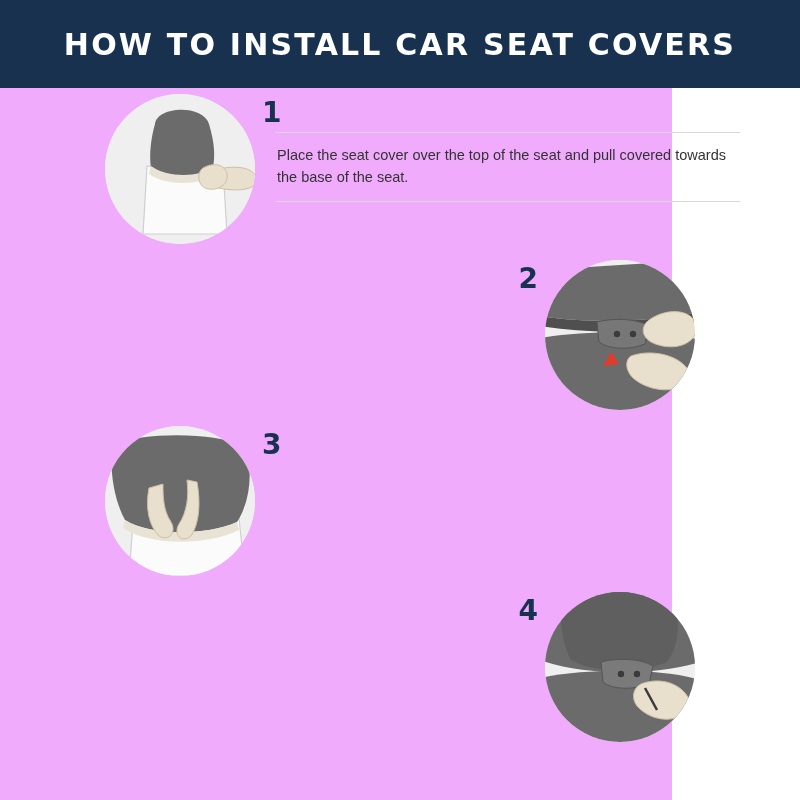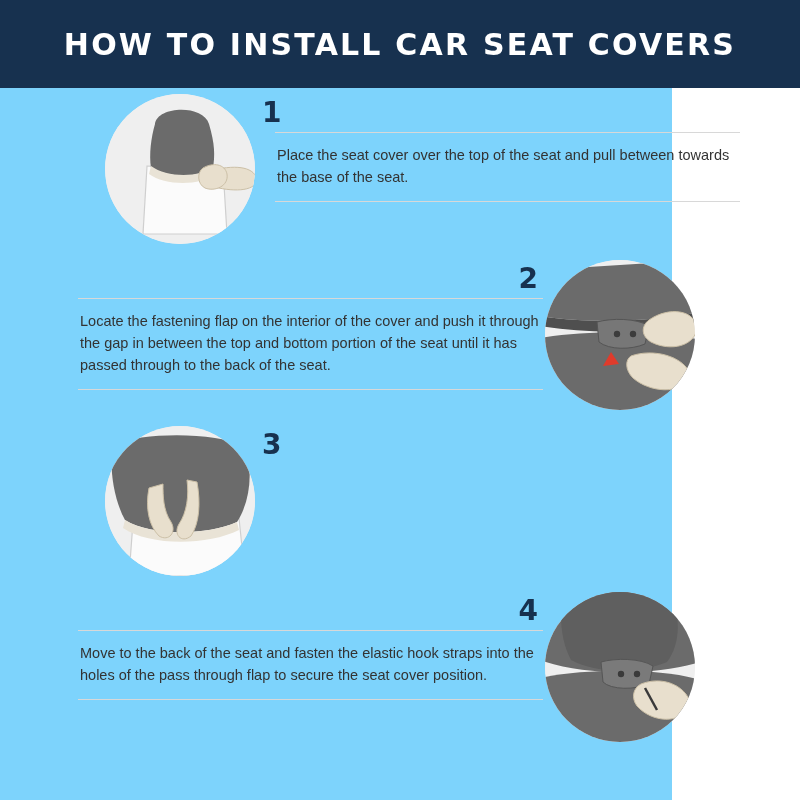--- a/index.html
+++ b/index.html
@@ -10,21 +10,21 @@
   body {
     width: 800px;
     height: 800px;
     font-family: "Liberation Sans", sans-serif;
     overflow: hidden;
   }
   .poster {
     position: relative;
     width: 672px;
     height: 800px;
-    background: #7dd3fc;
+    background: #f0abfc;
     box-sizing: border-box;
   }
 
   
   .header {
     position: absolute;
     left: 0;
     top: 0;
     width: 800px;
     height: 88px;
@@ -134,21 +134,21 @@
             <path d="M46 72 C62 84 96 84 108 72 L110 80 C96 92 60 92 44 80 Z" fill="#e9e3d6"></path>
 
             <path d="M108 76 C134 70 150 74 152 86 C150 98 126 98 106 92 Z" fill="#e8dfcd" stroke="#cbbfa6" stroke-width="1"></path>
 
             <path d="M98 74 C108 68 120 70 122 80 C124 92 110 98 100 94 C92 90 92 78 98 74 Z" fill="#e8dfcd" stroke="#cbbfa6" stroke-width="1"></path>
           </svg>
         </div>
         <div class="step-num">1</div>
         <div class="text-wrap">
           <div class="rule"></div>
-          <div class="step-text">Place the seat cover over the top of the seat and pull between towards the base of the seat.</div>
+          <div class="step-text">Place the seat cover over the top of the seat and pull covered towards the base of the seat.</div>
           <div class="rule"></div>
         </div>
       </div>
     </div>
 
     <div class="step right">
       <div class="step-inner">
         <div class="circle">
           <svg width="150" height="150" viewBox="0 0 150 150" aria-hidden="true">
             <circle cx="75" cy="75" r="75" fill="#efefef"></circle>
@@ -165,25 +165,20 @@
 
             <path d="M66 92 L58 106 L74 104 Z" fill="#e03b2b"></path>
             <path d="M112 66 L128 62 L118 76 Z" fill="#e03b2b"></path>
 
             <path d="M104 60 C124 46 150 50 152 68 C150 86 126 92 106 82 C96 76 96 66 104 60 Z" fill="#e8dfcd" stroke="#cbbfa6" stroke-width="1"></path>
 
             <path d="M86 96 C108 88 140 96 146 116 C136 136 104 132 88 118 C80 110 80 100 86 96 Z" fill="#e8dfcd" stroke="#cbbfa6" stroke-width="1"></path>
           </svg>
         </div>
         <div class="step-num">2</div>
-        <div class="text-wrap">
-          <div class="rule"></div>
-          <div class="step-text">Locate the fastening flap on the interior of the cover and push it through the gap in between the top and bottom portion of the seat until it has passed through to the back of the seat.</div>
-          <div class="rule"></div>
-        </div>
       </div>
     </div>
 
     <div class="step left">
       <div class="step-inner">
         <div class="circle">
           <svg width="150" height="150" viewBox="0 0 150 150" aria-hidden="true">
             <circle cx="75" cy="75" r="75" fill="#efefef"></circle>
 
             <path d="M28 96 L134 92 L140 150 L24 150 Z" fill="#fbfbfb" stroke="#cfcfcf" stroke-width="1.2"></path>
@@ -215,22 +210,17 @@
             <path d="M56 70 C70 66 96 66 108 74 L104 92 C90 98 66 98 58 90 Z" fill="#7a7a7a" stroke="#555" stroke-width="1"></path>
             <circle cx="76" cy="82" r="3.2" fill="#3a3a3a"></circle>
             <circle cx="92" cy="82" r="3.2" fill="#3a3a3a"></circle>
 
             <path d="M96 92 C116 84 140 92 146 112 C136 134 106 130 92 114 C86 106 88 96 96 92 Z" fill="#e8dfcd" stroke="#cbbfa6" stroke-width="1"></path>
 
             <path d="M100 96 L112 118" stroke="#3a3a3a" stroke-width="2.5" fill="none"></path>
           </svg>
         </div>
         <div class="step-num">4</div>
-        <div class="text-wrap">
-          <div class="rule"></div>
-          <div class="step-text">Move to the back of the seat and fasten the elastic hook straps into the holes of the pass through flap to secure the seat cover position.</div>
-          <div class="rule"></div>
-        </div>
       </div>
     </div>
 
   </div>
 </div>
 
 </body></html>

